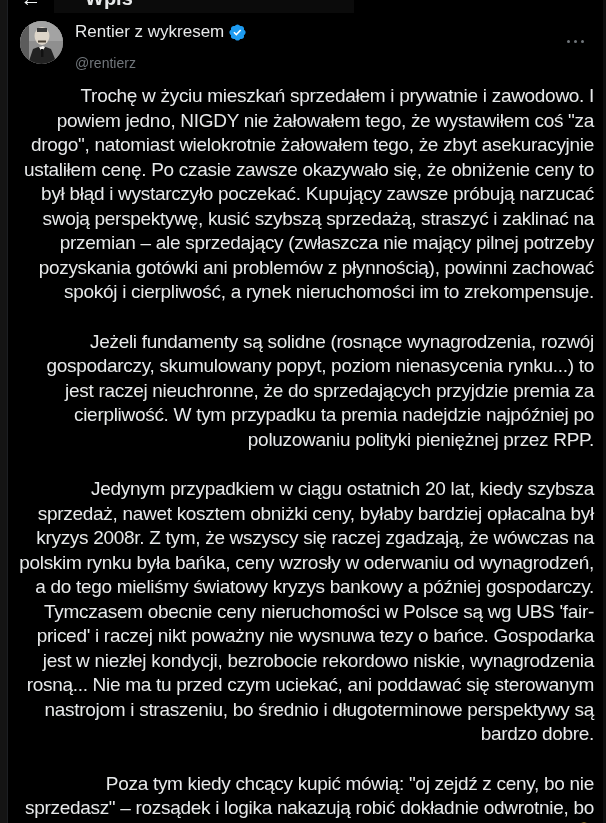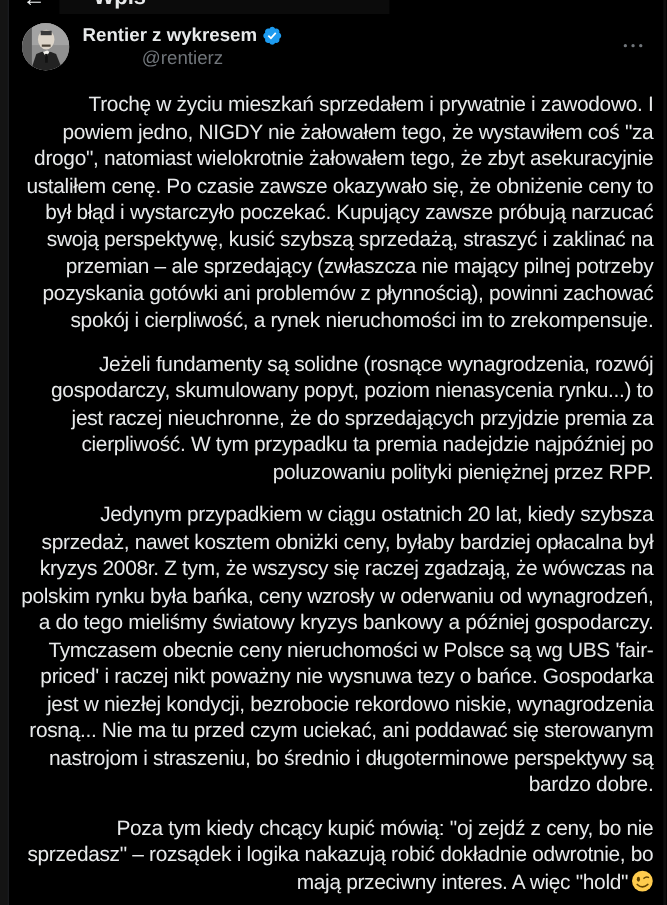--- a/index.html
+++ b/index.html
@@ -41,43 +41,43 @@
 
   
   .author-row{position:absolute;left:0;top:21px;right:0;height:46px;}
   .avatar{
     position:absolute;left:12px;top:0;width:43px;height:43px;
     border-radius:50%;overflow:hidden;background:#8c8c8c;cursor:pointer;
   }
   .author-info{position:absolute;left:67px;top:1px;}
   .author-name-line{display:flex;align-items:center;gap:4px;}
   .author-name{
-    color:#e7e9ea;font-size:17px;font-weight:700;line-height:20px;
+    color:#e7e9ea;font-size:17px;font-weight:400;line-height:20px;
     cursor:pointer;white-space:nowrap;
   }
   .verified-badge{width:19px;height:19px;flex:0 0 auto;}
   .author-handle{
-    color:#71767b;font-size:17px;line-height:18px;margin-top:2px;cursor:pointer;text-align:center;
+    color:#71767b;font-size:14px;line-height:18px;margin-top:12px;cursor:pointer;
   }
   .more-button{
     position:absolute;right:16px;top:10px;width:24px;height:20px;
     display:flex;align-items:center;justify-content:center;gap:4px;
     background:none;border:none;cursor:pointer;padding:0;
   }
   .more-button i{
     width:3px;height:3px;border-radius:50%;background:#71767b;display:block;
   }
 
   
   .post-text{
     position:absolute;left:8px;top:84px;width:578px;
     color:#e7e9ea;font-size:19px;line-height:24.5px;letter-spacing:-0.3px;
   }
   .post-text p{margin:0;text-align:right;}
-  .post-text p + p{margin-top:15px;}
+  .post-text p + p{margin-top:25px;}
   .wink{width:20px;height:20px;vertical-align:-3px;margin-left:3px;}
 </style>
 </head>
 <body>
 
 <div class="left-strip"></div>
 <div class="right-strip"></div>
 
 <div class="content">
 

